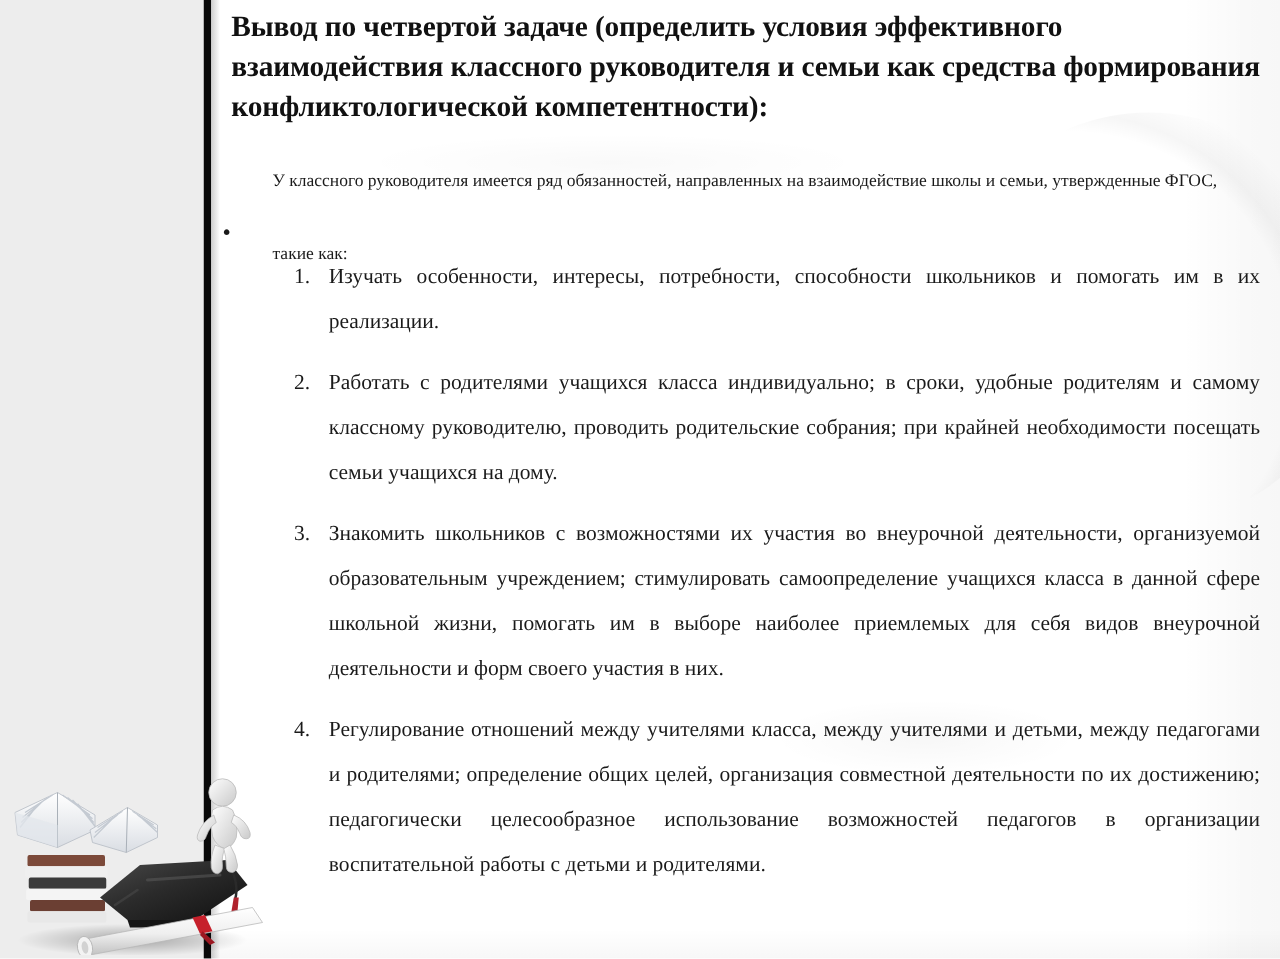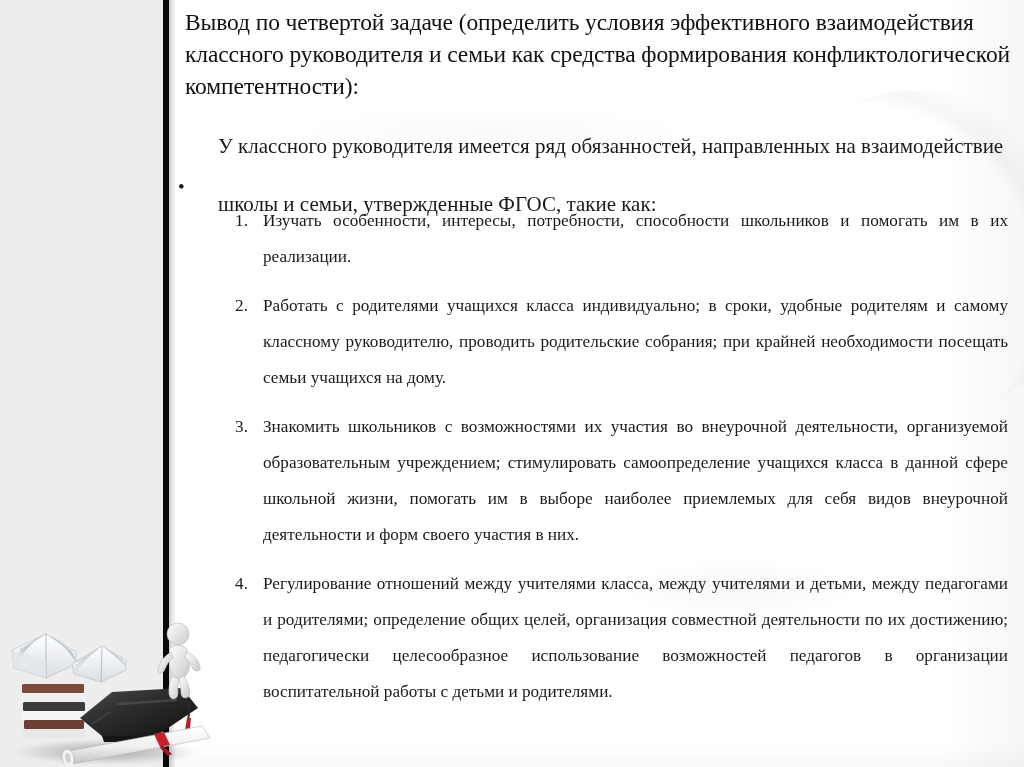--- a/index.html
+++ b/index.html
@@ -113,34 +113,34 @@
     top: 0;
     width: 848px;
     height: 767px;
   }
 
   .slide-title {
     position: absolute;
     left: 9px;
     top: 6px;
     width: 826px;
-    font-weight: normal;
+    font-weight: bold;
     font-size: 23.5px;
     line-height: 32px;
     letter-spacing: -0.1px;
     text-align: left;
     color: #111111;
   }
 
   .lead {
     position: absolute;
     left: 42px;
     top: 117px;
     width: 790px;
-    font-size: 21px;
+    font-size: 14px;
     line-height: 58px;
     color: #1a1a1a;
   }
   .lead-bullet {
     position: absolute;
     left: 2px;
     top: 178px;
     width: 12px;
     font-size: 19px;
     line-height: 18px;

